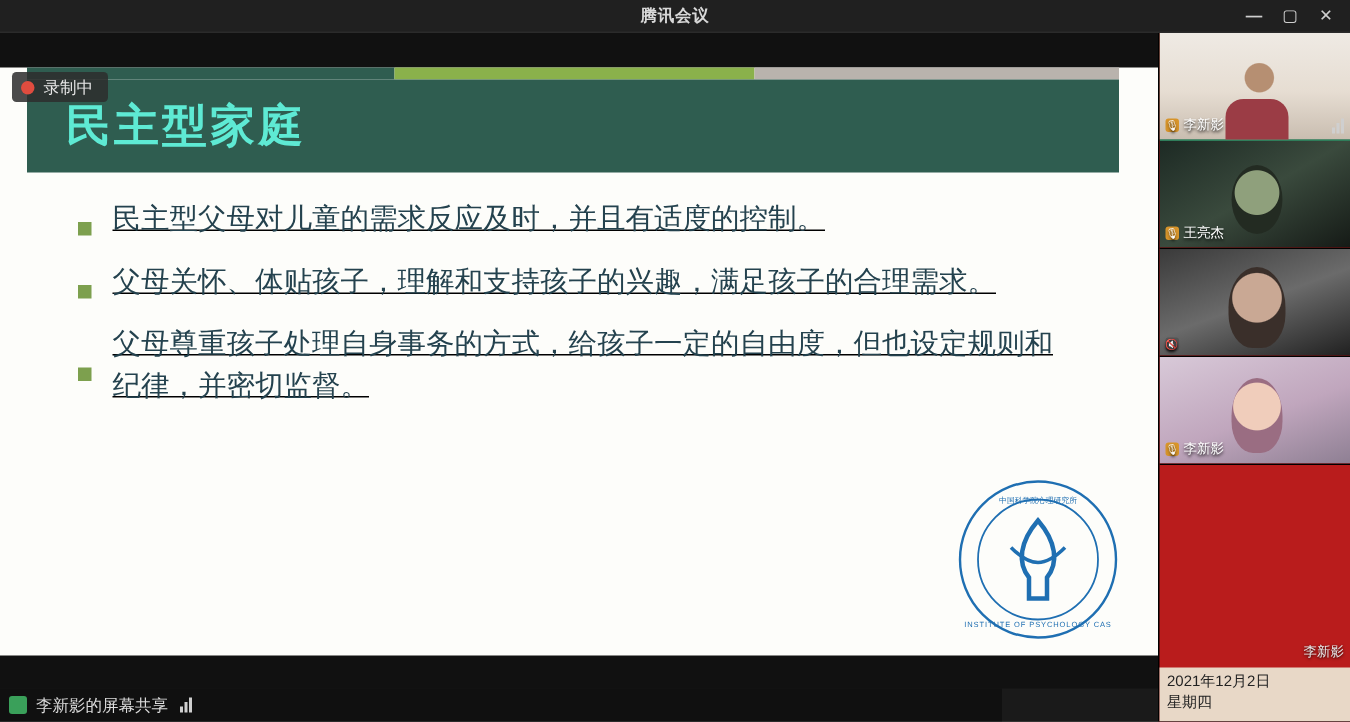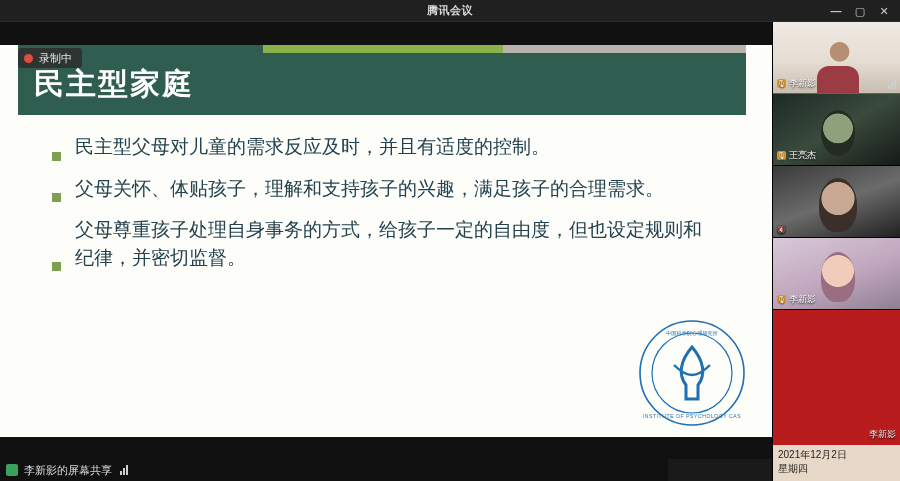--- a/index.html
+++ b/index.html
@@ -61,37 +61,38 @@
   .strip.b { width: 240px; background: #8ab14b; }
   .strip.c { width: 243px; background: #b9b3ad; }
 
   .slide-header {
     position: absolute; top: 8px; left: 18px;
     width: 728px; height: 62px;
     background: #2f5d50;
     display: flex; align-items: center;
   }
   .slide-title {
-    color: #ffffff;
+    color: #5eead4;
     font-size: 30px;
     font-weight: bold;
     letter-spacing: 2px;
-    margin-left: 16px;
+    margin-left: 26px;
     font-family: "DejaVu Sans", "Liberation Sans", sans-serif;
   }
 
   .bullets {
     position: absolute;
     top: 88px; left: 52px;
     width: 660px;
   }
   .bullet {
     display: flex;
-    align-items: flex-end;
+    align-items: center;
     margin-bottom: 14px;
+    text-decoration: underline;
   }
   .bullet-mark {
     width: 9px; height: 9px;
     background: #7da04e;
     margin-top: 12px;
     margin-right: 14px;
     flex: 0 0 auto;
   }
   .bullet-text {
     color: #24424e;
@@ -104,21 +105,21 @@
   .logo {
     position: absolute;
     right: 26px; bottom: 10px;
     width: 108px; height: 108px;
   }
   .logo svg { display: block; }
 
   
   .rec-pill {
     position: absolute;
-    top: 26px; left: 18px;
+    top: 26px; left: 8px;
     height: 20px;
     padding: 0 10px 0 6px;
     background: rgba(45,45,45,.86);
     border-radius: 3px;
     display: flex; align-items: center; gap: 6px;
     color: #e6e6e6; font-size: 11px;
     z-index: 5;
   }
   .rec-dot {
     width: 9px; height: 9px; border-radius: 50%;

